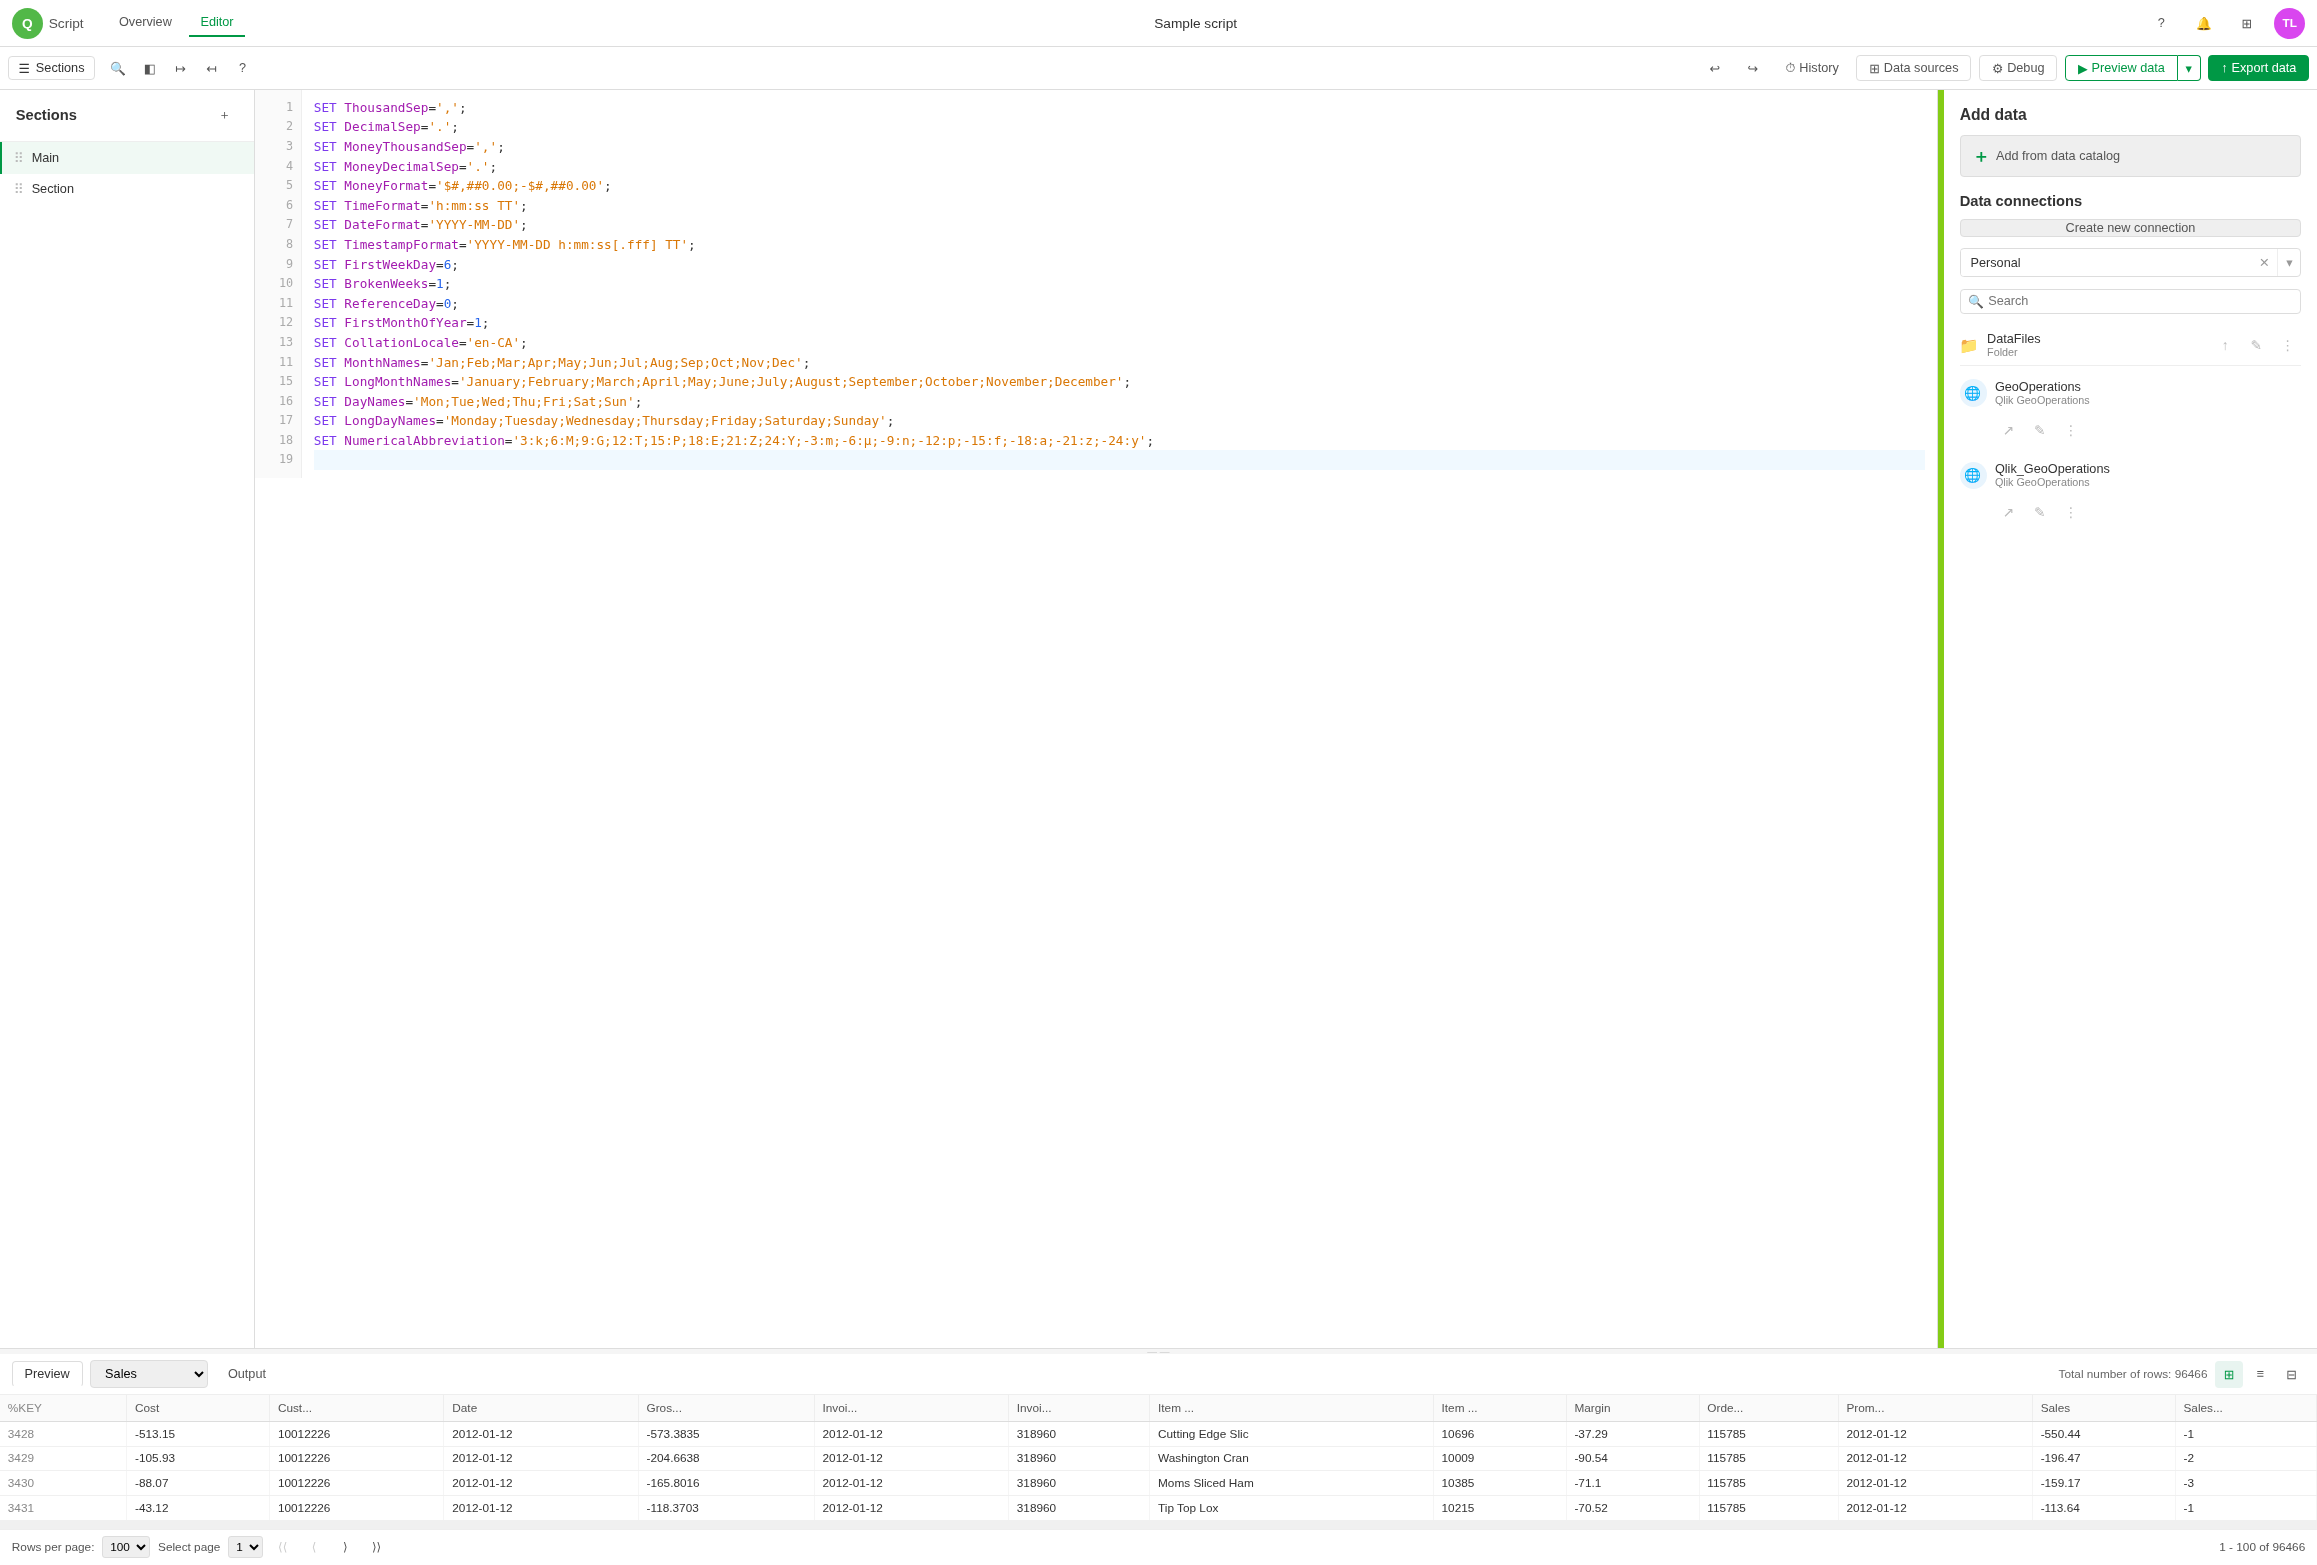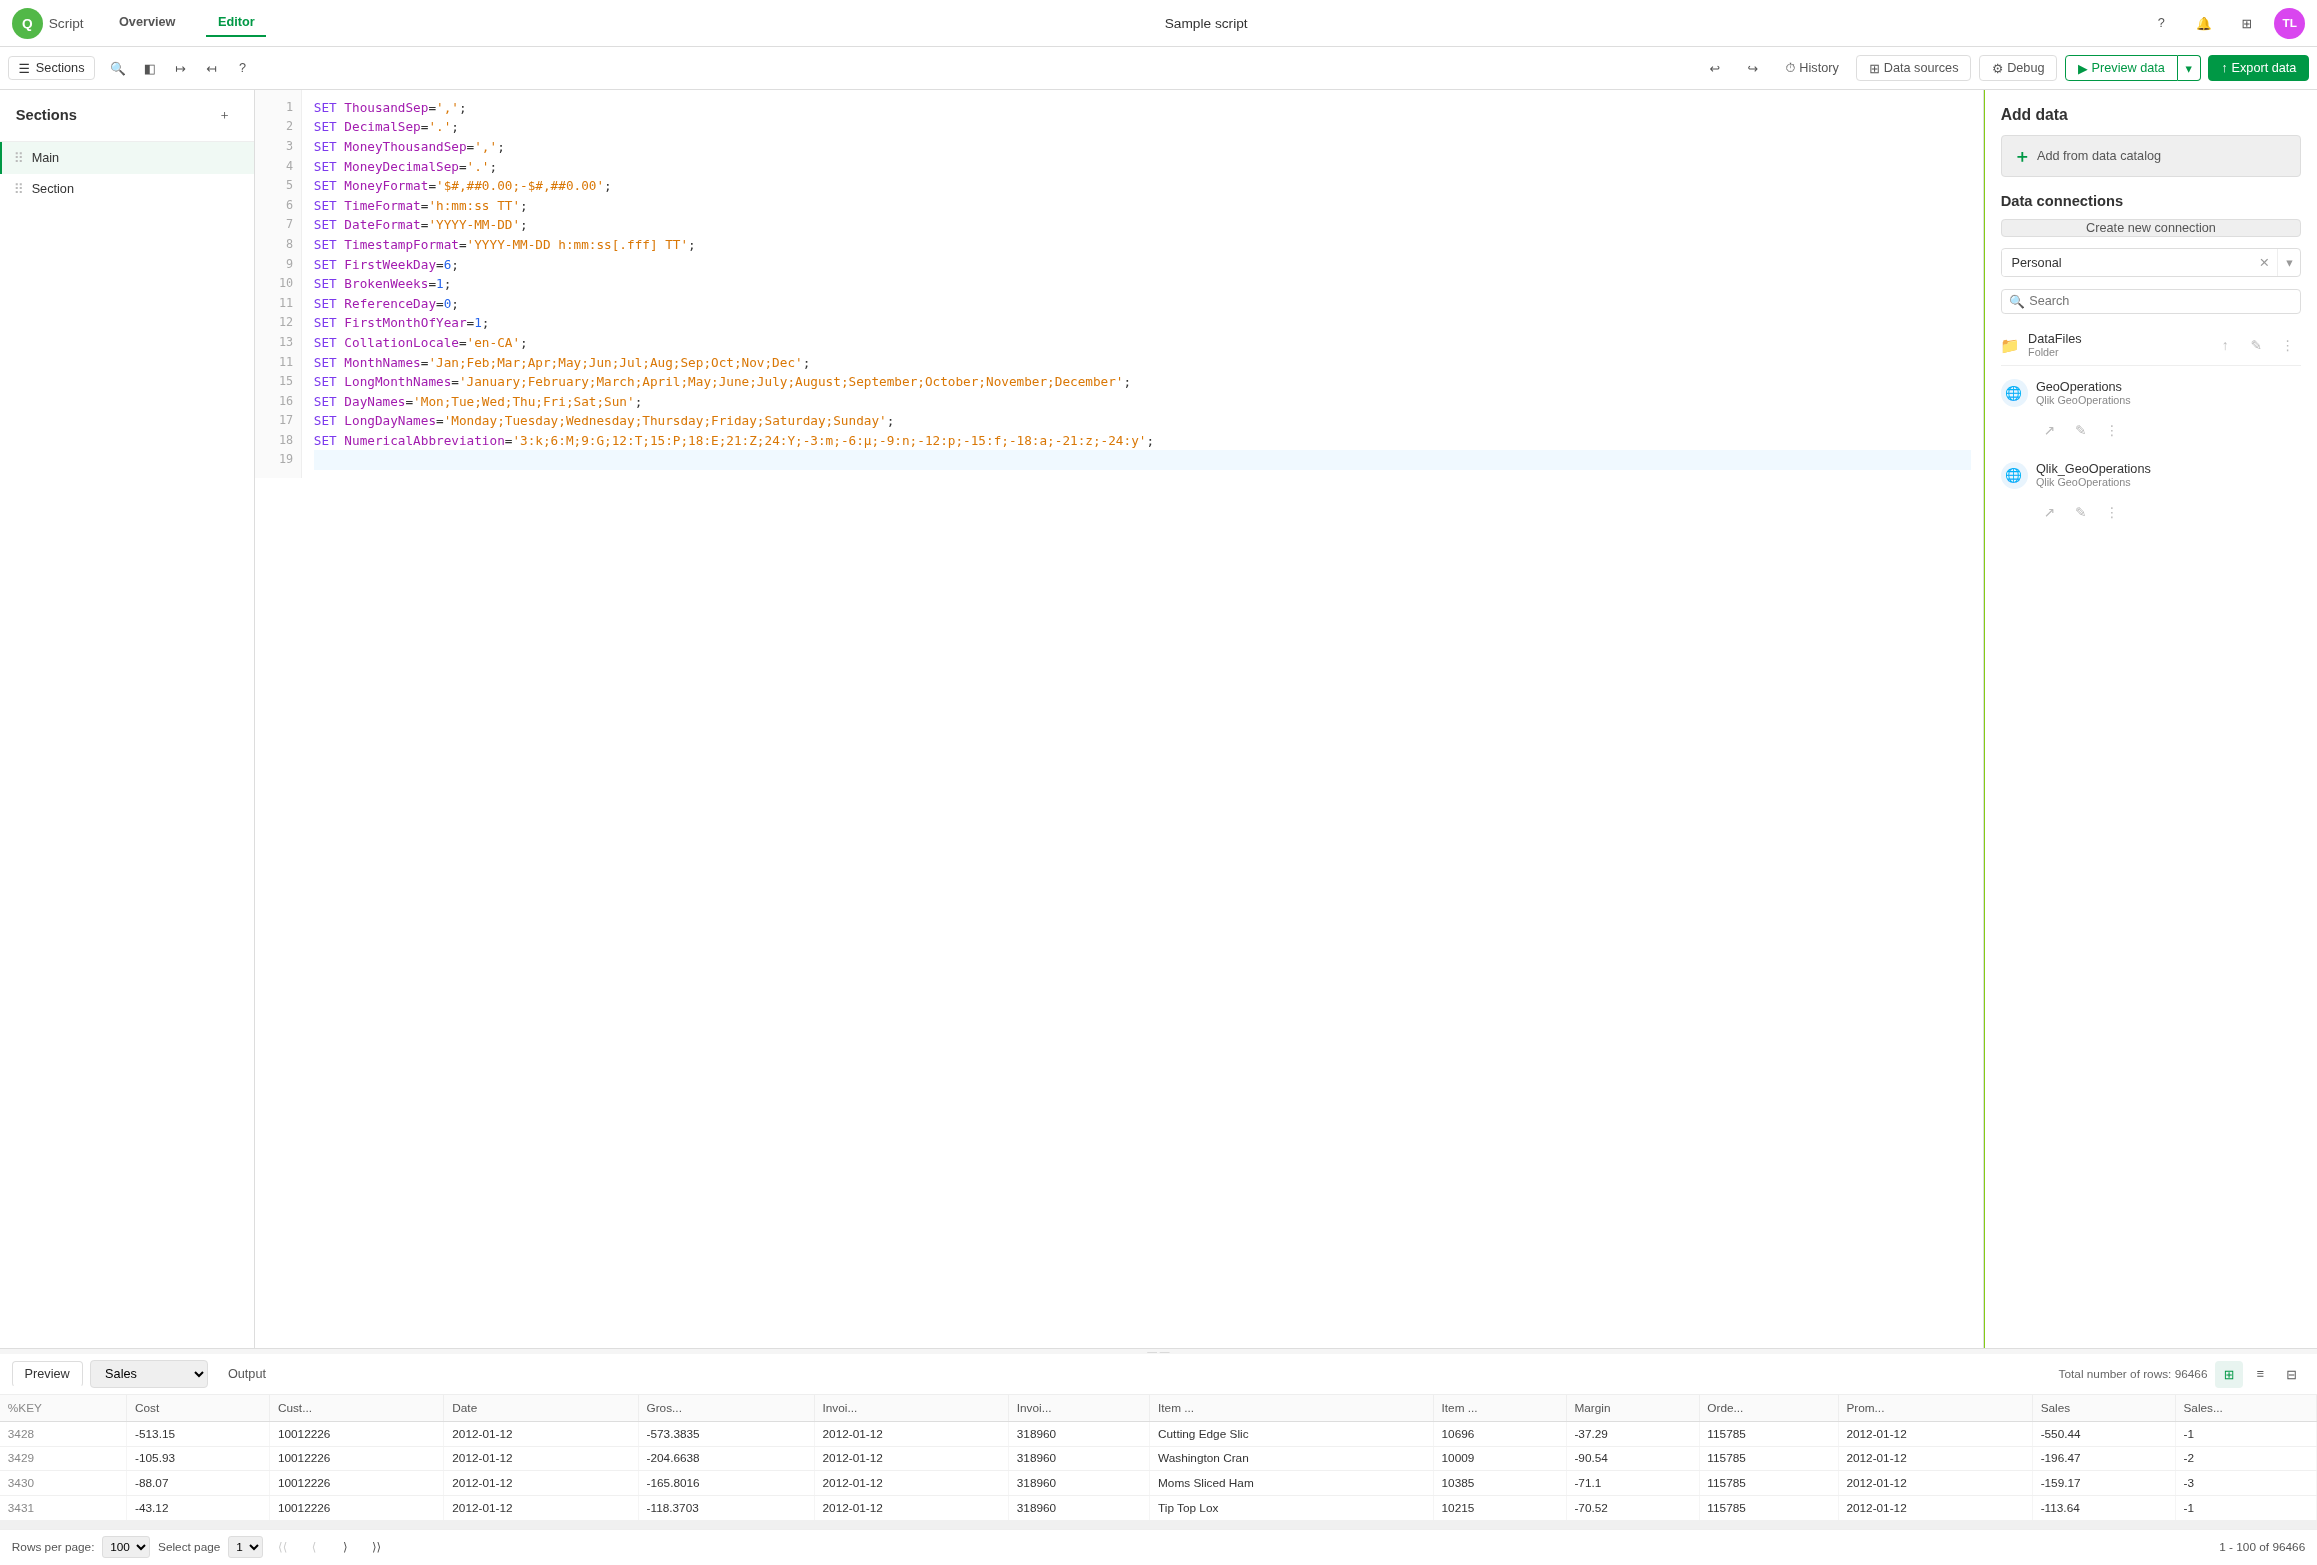--- a/index.html
+++ b/index.html
@@ -3,21 +3,21 @@
   <meta charset="utf-8">
   <style>
     * { box-sizing: border-box; margin: 0; padding: 0; }
     body { font-family: 'Segoe UI', Arial, sans-serif; font-size: 12.7px; background: #f5f5f5; color: #333; height: 100vh; display: flex; flex-direction: column; overflow: hidden; }
 
     
     .top-nav { display: flex; align-items: center; background: #fff; border-bottom: 1px solid #ddd; height: 47px; padding: 0 11.8px; gap: 15.7px; flex-shrink: 0; }
     .qlik-logo { display: flex; align-items: center; gap: 5.9px; }
     .qlik-circle { width: 31px; height: 31px; background: #52b848; border-radius: 50%; display: flex; align-items: center; justify-content: center; color: white; font-weight: bold; font-size: 13.7px; }
     .app-name { font-size: 13.7px; color: #555; }
-    .nav-links { display: flex; gap: 19px; margin-left: 7.8px; font-weight: bold; }
+    .nav-links { display: flex; gap: 5px; margin-left: 7.8px; }
     .nav-link { padding: 5.9px 11.8px; font-size: 12.7px; color: #555; cursor: pointer; border-bottom: 2px solid transparent; }
     .nav-link.active { color: #009845; border-bottom: 2px solid #009845; }
     .nav-center { flex: 1; display: flex; justify-content: center; }
     .app-title { font-size: 13.7px; color: #333; }
     .nav-right { display: flex; align-items: center; gap: 11.8px; margin-left: auto; }
     .icon-btn { width: 31px; height: 31px; display: flex; align-items: center; justify-content: center; cursor: pointer; color: #555; border-radius: 3.9px; }
     .avatar { width: 31px; height: 31px; background: #d946ef; border-radius: 50%; display: flex; align-items: center; justify-content: center; color: white; font-size: 11.8px; font-weight: bold; }
 
     
     .toolbar { display: flex; align-items: center; background: #fff; border-bottom: 1px solid #ddd; height: 43px; padding: 0 7.8px; flex-shrink: 0; }
@@ -54,21 +54,21 @@
     .line-number { padding: 0 7.8px; color: #aaa; font-size: 11.8px; line-height: 19.6px; text-align: right; }
     .code-content { padding: 7.8px 11.8px; flex: 1; }
     .code-line { line-height: 19.6px; white-space: pre; }
     .kw { color: #7c3aed; font-weight: 500; }
     .var-name { color: #a21caf; }
     .str-val { color: #d97706; }
     .num-val { color: #2563eb; }
     .cursor-line { background: #f0f9ff; }
 
     
-    .right-panel { width: 333px; background: #fff; border-left: 1px solid #84cc16; display: flex; flex-direction: column; overflow: hidden; flex-shrink: 0; }
+    .right-panel { width: 379px; background: #fff; border-left: 6px solid #84cc16; display: flex; flex-direction: column; overflow: hidden; flex-shrink: 0; }
     .right-panel-inner { overflow-y: auto; flex: 1; padding: 15.7px; }
     .panel-section-title { font-size: 15.7px; font-weight: 600; margin-bottom: 11.8px; }
     .add-catalog-btn { display: flex; align-items: center; gap: 5.9px; padding: 7.8px 11.8px; border: 1px solid #ddd; border-radius: 3.9px; cursor: pointer; font-size: 12.7px; color: #555; margin-bottom: 15.7px; width: 100%; }
     .add-icon { color: #009845; font-size: 17.6px; font-weight: bold; }
     .section-divider { font-size: 14.7px; font-weight: 600; margin: 11.8px 0 9.8px; }
     .create-conn-btn { display: flex; align-items: center; justify-content: center; padding: 1px; border: 1px solid #ddd; border-radius: 3.9px; cursor: pointer; font-size: 12.7px; color: #555; margin-bottom: 11.8px; width: 100%; }
     .conn-filter { display: flex; align-items: center; border: 1px solid #ddd; border-radius: 3.9px; margin-bottom: 11.8px; overflow: hidden; }
     .conn-filter-personal { flex: 1; padding: 5.9px 9.8px; font-size: 12.7px; background: white; border: none; outline: none; cursor: pointer; }
     .conn-filter-x { padding: 5.9px 7.8px; cursor: pointer; color: #999; }
     .conn-filter-chevron { padding: 5.9px 7.8px; cursor: pointer; color: #999; border-left: 1px solid #eee; }

